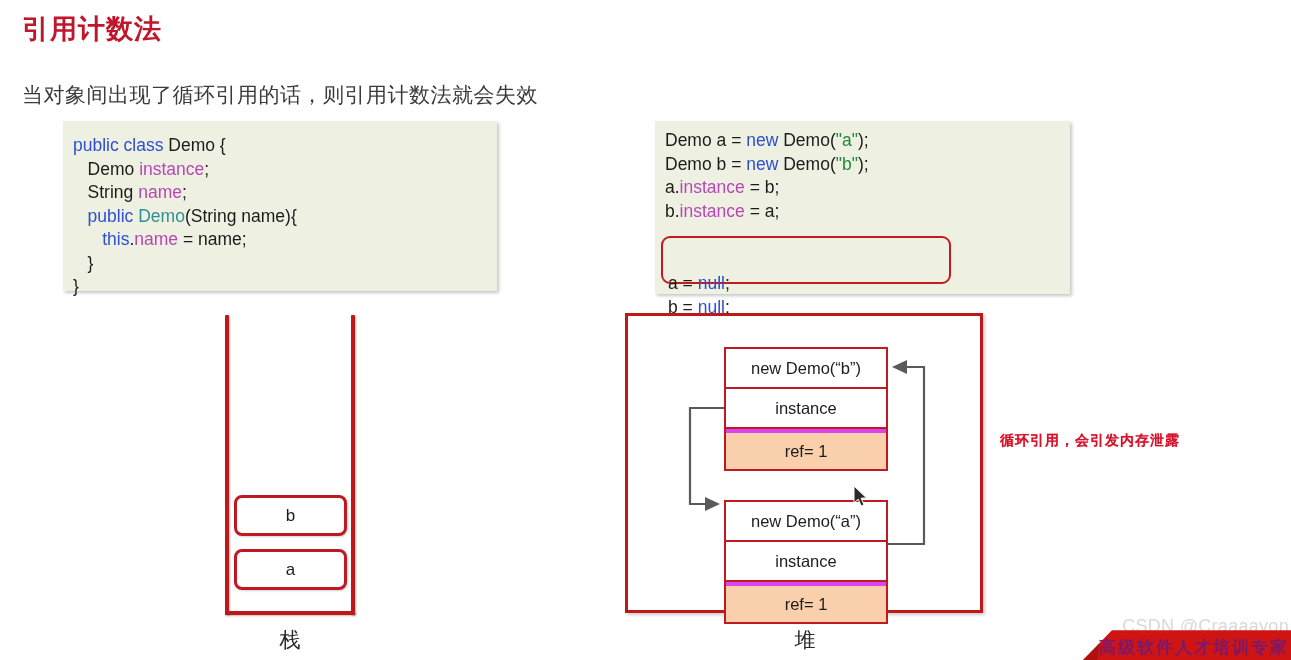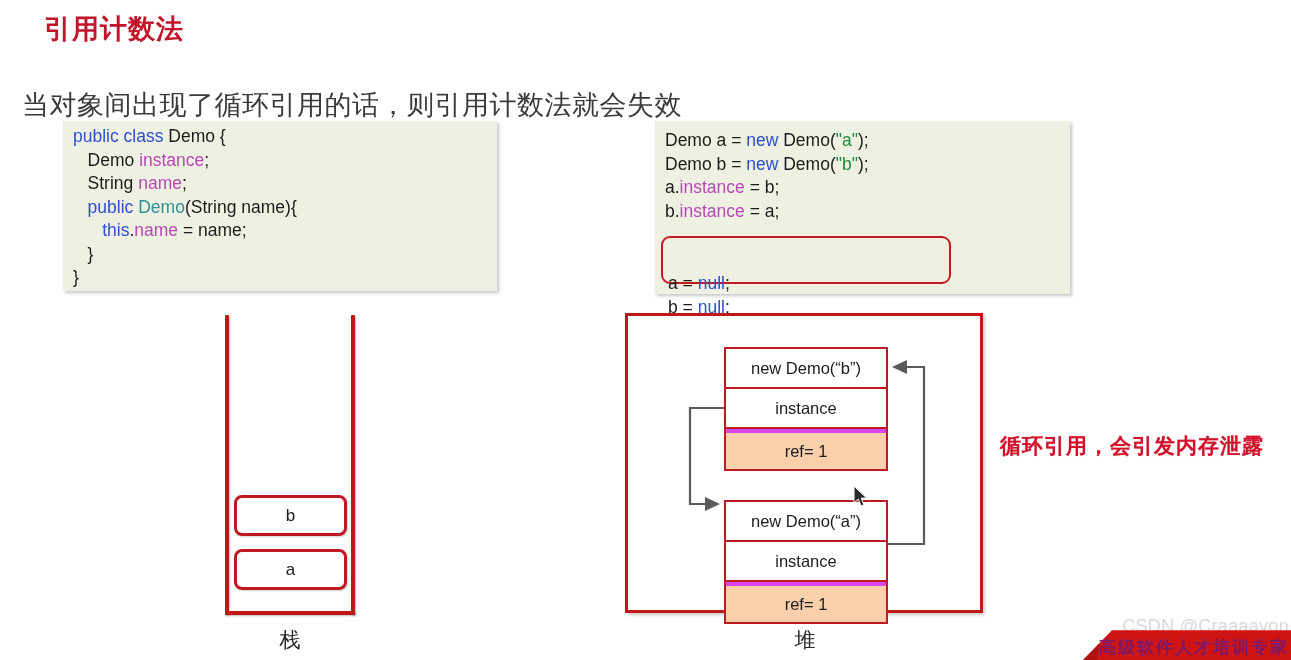--- a/index.html
+++ b/index.html
@@ -19,52 +19,50 @@
   
   .page-title {
     position: absolute;
     left: 22px;
     top: 10px;
     font-size: 27px;
     font-weight: 700;
     color: #c0152a;
     letter-spacing: 1px;
     line-height: 38px;
-    margin-left: 22px;
   }
   .page-subtitle {
     position: absolute;
     left: 22px;
     top: 80px;
-    font-size: 27px;
+    font-size: 21px;
     font-weight: 400;
     color: #3a3a3a;
     letter-spacing: 0.5px;
     line-height: 30px;
-    margin-top: 10px;
   }
 
   
   .code-block {
     position: absolute;
     background: #eef1e1;
     box-shadow: 2px 2px 3px rgba(0,0,0,0.22);
     font-family: "Liberation Sans", "DejaVu Sans", sans-serif;
     font-size: 17.5px;
     line-height: 23.5px;
     color: #1c1c1c;
     white-space: pre;
     box-sizing: border-box;
   }
   #code-left {
     left: 63px;
     top: 121px;
     width: 434px;
     height: 170px;
-    padding: 4px 0 0 10px;
+    padding: 13px 0 0 10px;
   }
   #code-right {
     left: 655px;
     top: 121px;
     width: 415px;
     height: 173px;
     padding: 8px 0 0 10px;
   }
   .code-line { display: block; height: 23.5px; }
   .kw   { color: #2e4fd0; }       
@@ -189,21 +187,21 @@
     left: 0; top: 0;
     width: 358px; height: 300px;
     pointer-events: none;
   }
 
   
   #leak-note {
     position: absolute;
     left: 1000px;
     top: 432px;
-    font-size: 21px;
+    font-size: 14px;
     font-weight: 700;
     color: #d4112a;
     letter-spacing: 1px;
     white-space: nowrap;
     text-shadow: 0 0 1px rgba(212,17,42,0.5);
   }
 
   
   #mouse-cursor {
     position: absolute;

